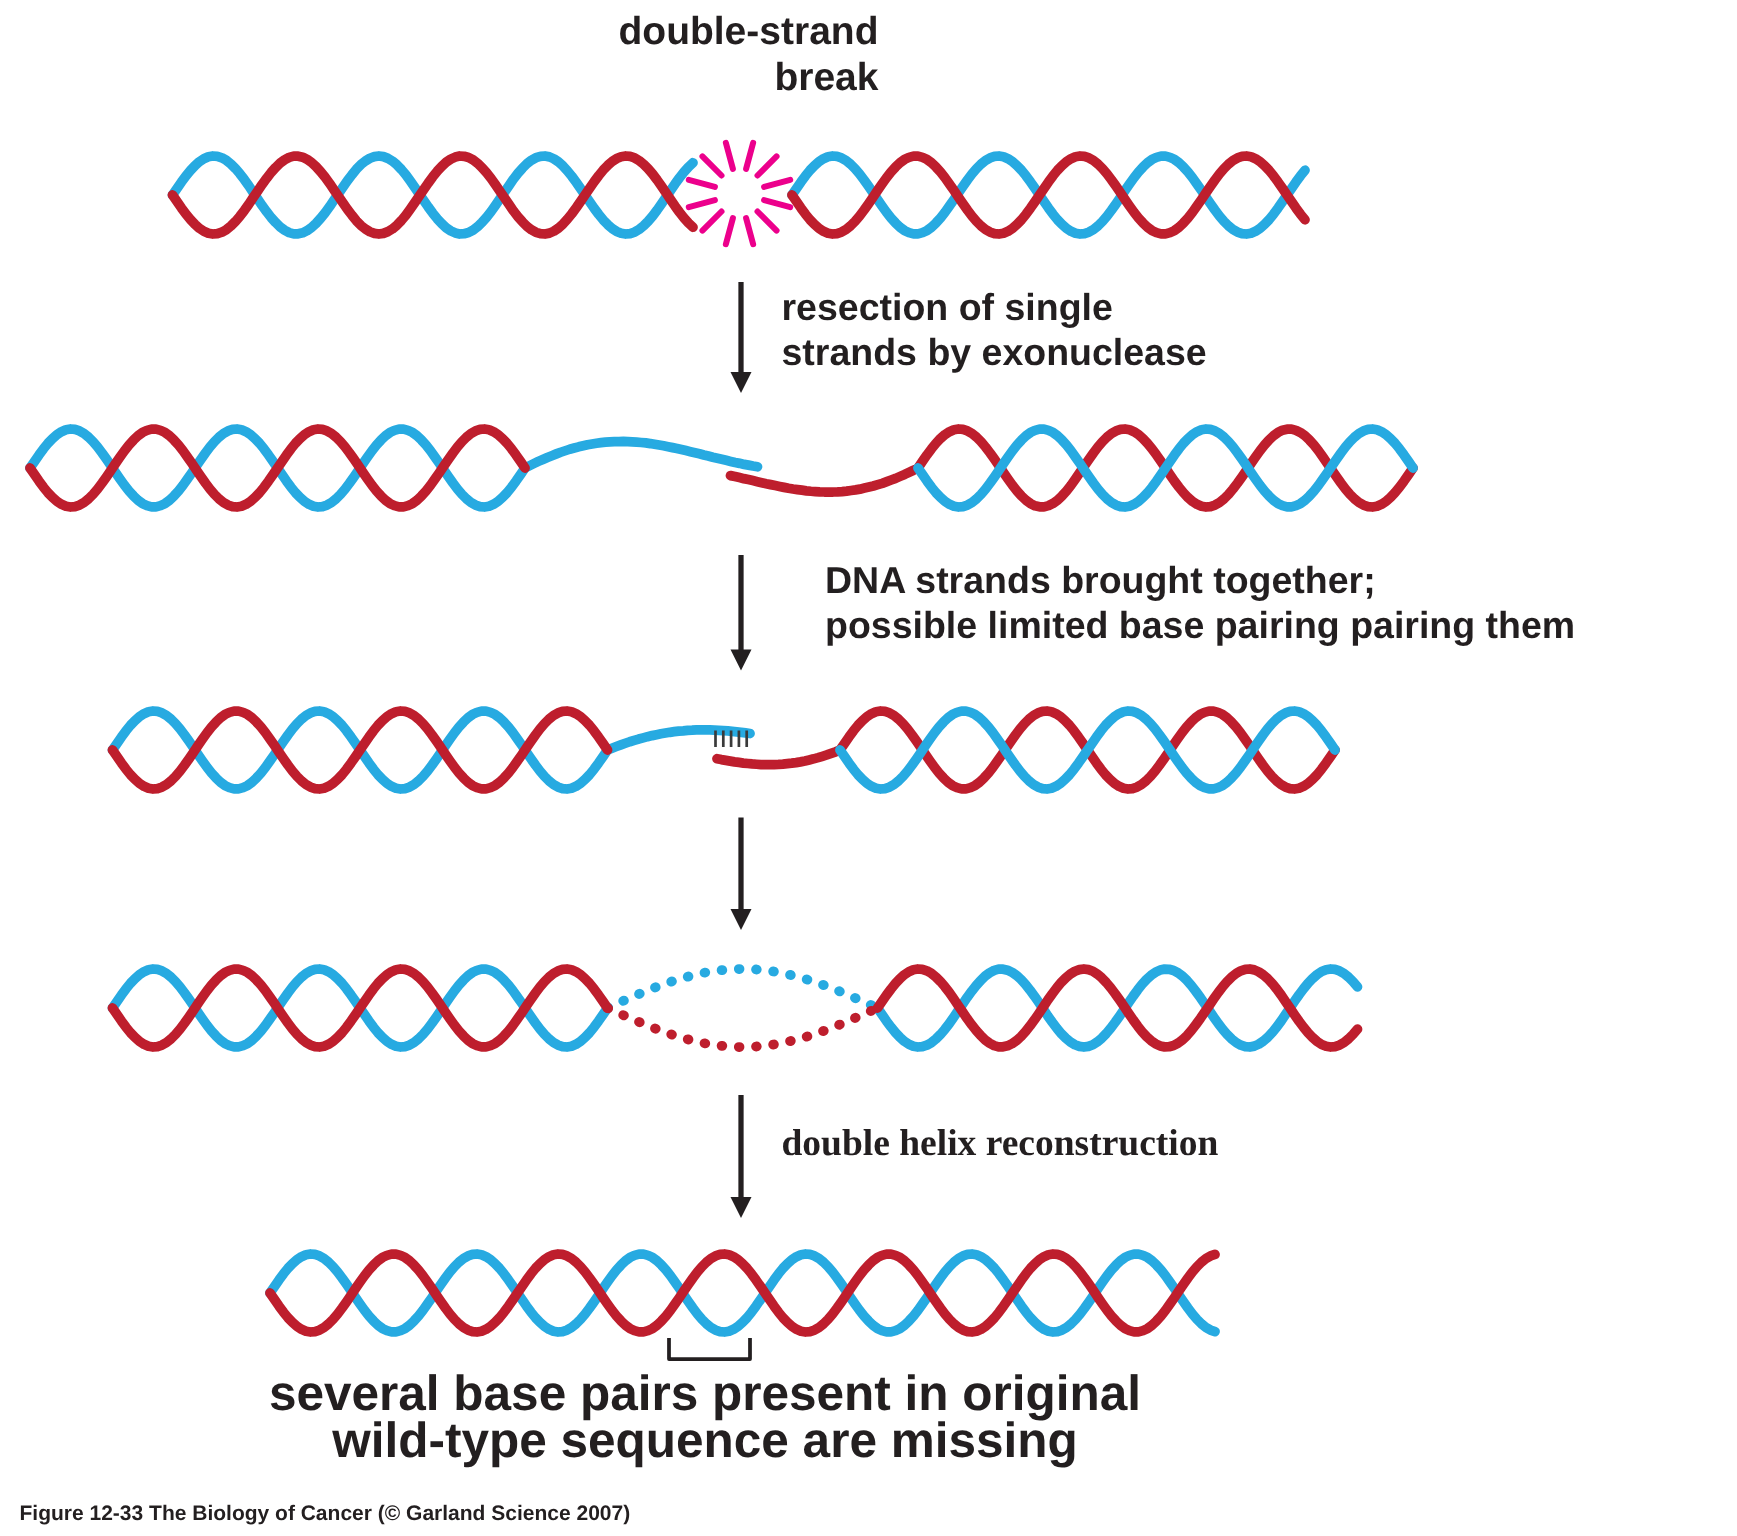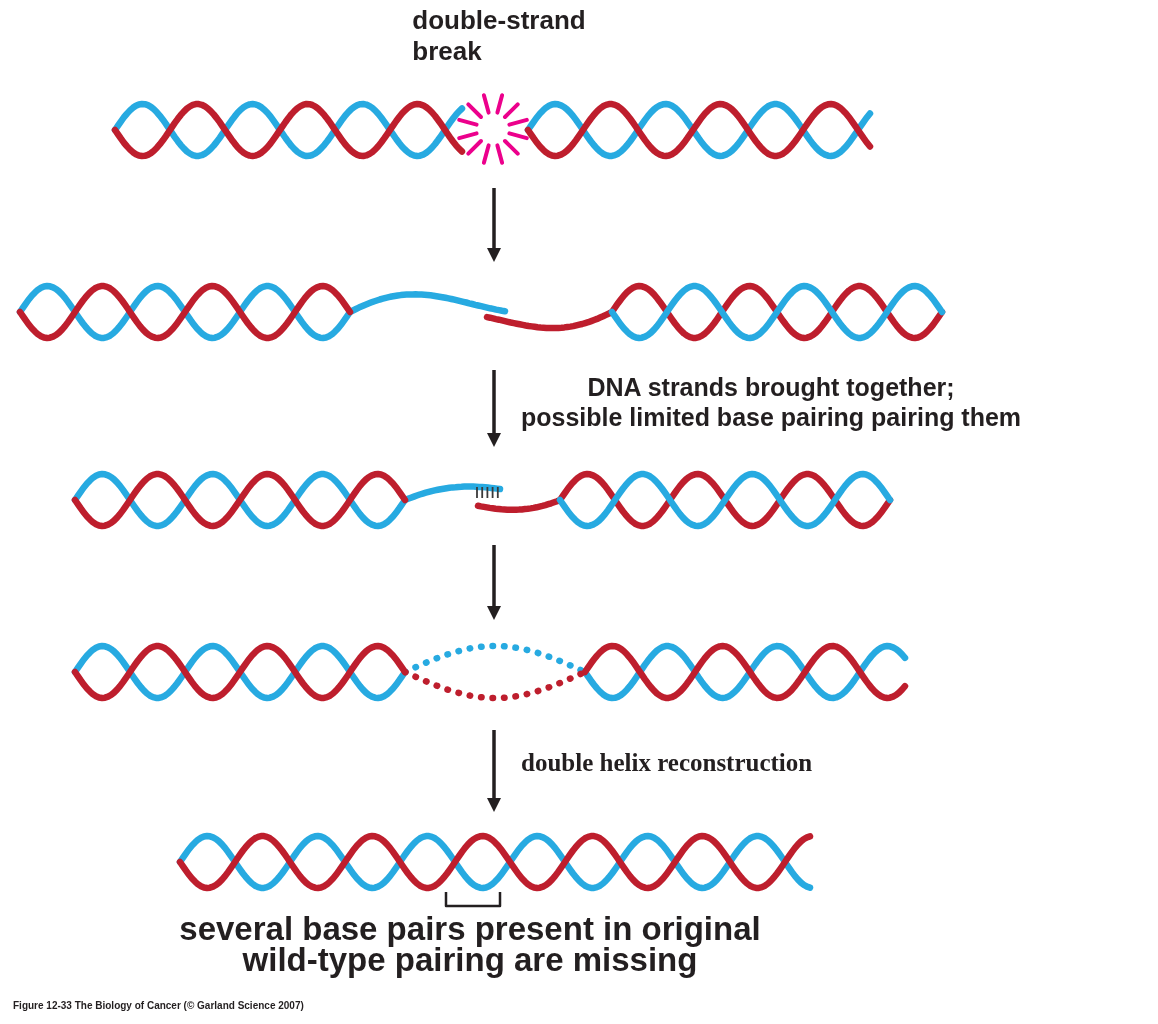--- a/index.html
+++ b/index.html
@@ -7,24 +7,24 @@
   .canvas{
     position:relative;
     width:1158px;height:1024px;
     background:#ffffff;
     font-family:"Liberation Sans",sans-serif;
     font-weight:700;
     color:#231f20;
     overflow:hidden;
   }
   #dna-art{position:absolute;left:0;top:0;}
-  .title{position:absolute;transform:translateX(-50%);text-align:left;font-size:26px;line-height:31px;}
+  .title{position:absolute;transform:translateX(-50%);text-align:right;font-size:26px;line-height:31px;}
   .step-label{position:absolute;font-size:25px;line-height:30px;white-space:nowrap;}
   .footnote{position:absolute;transform:translateX(-50%);text-align:center;font-size:33px;line-height:31px;white-space:nowrap;}
-  .caption{position:absolute;font-size:10px;white-space:nowrap;}
+  .caption{position:absolute;font-size:14px;white-space:nowrap;}
 </style>
 </head>
 <body>
 
 <div class="canvas">
 
   <svg id="dna-art" width="1158" height="1024" viewBox="0 0 1158 1024">
       <g>
         <path d="M115.0,130.0 L118.0,125.6 L121.0,121.3 L124.0,117.2 L127.0,113.6 L130.0,110.4 L132.9,107.8 L135.9,105.8 L138.9,104.5 L141.9,104.0 L144.9,104.2 L147.9,105.2 L150.9,106.9 L153.9,109.3 L156.9,112.3 L159.9,115.8 L162.9,119.7 L165.9,123.9 L168.8,128.3 L171.8,132.7 L174.8,137.1 L177.8,141.2 L180.8,145.1 L183.8,148.4 L186.8,151.3 L189.8,153.5 L192.8,155.1 L195.8,155.9 L198.8,155.9 L201.8,155.2 L204.7,153.8 L207.7,151.7 L210.7,148.9 L213.7,145.6 L216.7,141.9 L219.7,137.8 L222.7,133.4 L225.7,129.0 L228.7,124.6 L231.7,120.3 L234.7,116.4 L237.6,112.8 L240.6,109.7 L243.6,107.3 L246.6,105.5 L249.6,104.4 L252.6,104.0 L255.6,104.4 L258.6,105.6 L261.6,107.4 L264.6,109.9 L267.6,113.0 L270.6,116.6 L273.5,120.6 L276.5,124.9 L279.5,129.3 L282.5,133.7 L285.5,138.0 L288.5,142.1 L291.5,145.9 L294.5,149.1 L297.5,151.9 L300.5,153.9 L303.5,155.3 L306.4,156.0 L309.4,155.8 L312.4,155.0 L315.4,153.4 L318.4,151.1 L321.4,148.2 L324.4,144.8 L327.4,141.0 L330.4,136.8 L333.4,132.4 L336.4,128.0 L339.4,123.6 L342.3,119.4 L345.3,115.5 L348.3,112.1 L351.3,109.1 L354.3,106.8 L357.3,105.1 L360.3,104.2 L363.3,104.0 L366.3,104.6 L369.3,105.9 L372.3,107.9 L375.3,110.6 L378.2,113.8 L381.2,117.5 L384.2,121.6 L387.2,125.9 L390.2,130.3 L393.2,134.7 L396.2,139.0 L399.2,143.0 L402.2,146.7 L405.2,149.8 L408.2,152.4 L411.1,154.3 L414.1,155.5 L417.1,156.0 L420.1,155.7 L423.1,154.7 L426.1,152.9 L429.1,150.5 L432.1,147.5 L435.1,144.0 L438.1,140.0 L441.1,135.8 L444.1,131.4 L447.0,127.0 L450.0,122.6 L453.0,118.5 L456.0,114.7 L459.0,111.3 L462.0,108.5" fill="none" stroke="#27aae1" stroke-width="6.5" stroke-linecap="round" stroke-linejoin="round"></path>
         <path d="M115.0,130.0 L118.0,134.4 L121.0,138.7 L124.0,142.8 L127.0,146.4 L130.0,149.6 L132.9,152.2 L135.9,154.2 L138.9,155.5 L141.9,156.0 L144.9,155.8 L147.9,154.8 L150.9,153.1 L153.9,150.7 L156.9,147.7 L159.9,144.2 L162.9,140.3 L165.9,136.1 L168.8,131.7 L171.8,127.3 L174.8,122.9 L177.8,118.8 L180.8,114.9 L183.8,111.6 L186.8,108.7 L189.8,106.5 L192.8,104.9 L195.8,104.1 L198.8,104.1 L201.8,104.8 L204.7,106.2 L207.7,108.3 L210.7,111.1 L213.7,114.4 L216.7,118.1 L219.7,122.2 L222.7,126.6 L225.7,131.0 L228.7,135.4 L231.7,139.7 L234.7,143.6 L237.6,147.2 L240.6,150.3 L243.6,152.7 L246.6,154.5 L249.6,155.6 L252.6,156.0 L255.6,155.6 L258.6,154.4 L261.6,152.6 L264.6,150.1 L267.6,147.0 L270.6,143.4 L273.5,139.4 L276.5,135.1 L279.5,130.7 L282.5,126.3 L285.5,122.0 L288.5,117.9 L291.5,114.1 L294.5,110.9 L297.5,108.1 L300.5,106.1 L303.5,104.7 L306.4,104.0 L309.4,104.2 L312.4,105.0 L315.4,106.6 L318.4,108.9 L321.4,111.8 L324.4,115.2 L327.4,119.0 L330.4,123.2 L333.4,127.6 L336.4,132.0 L339.4,136.4 L342.3,140.6 L345.3,144.5 L348.3,147.9 L351.3,150.9 L354.3,153.2 L357.3,154.9 L360.3,155.8 L363.3,156.0 L366.3,155.4 L369.3,154.1 L372.3,152.1 L375.3,149.4 L378.2,146.2 L381.2,142.5 L384.2,138.4 L387.2,134.1 L390.2,129.7 L393.2,125.3 L396.2,121.0 L399.2,117.0 L402.2,113.3 L405.2,110.2 L408.2,107.6 L411.1,105.7 L414.1,104.5 L417.1,104.0 L420.1,104.3 L423.1,105.3 L426.1,107.1 L429.1,109.5 L432.1,112.5 L435.1,116.0 L438.1,120.0 L441.1,124.2 L444.1,128.6 L447.0,133.0 L450.0,137.4 L453.0,141.5 L456.0,145.3 L459.0,148.7 L462.0,151.5" fill="none" stroke="#be1e2d" stroke-width="6.5" stroke-linecap="round" stroke-linejoin="round"></path>
@@ -95,33 +95,37 @@
       <g>
         <path d="M446,892 L446,906 L500,906 L500,892" fill="none" stroke="#231f20" stroke-width="2.5" stroke-linecap="butt" stroke-linejoin="round"></path>
       </g>
     </svg>
 
   <div class="title" style="left:499px;top:5px;">
     <div>double-strand</div>
     <div>break</div>
   </div>
 
+  <div class="step-label" style="left:521px;top:190px;">
+    <div>resection of single</div>
+    <div>strands by exonuclease</div>
+  </div>
 
-  <div class="step-label" style="left:521px;top:372px;text-align:center;">
+  <div class="step-label" style="left:550px;top:372px;">
     <div>DNA strands brought together;</div>
     <div>possible limited base pairing pairing them</div>
   </div>
 
   <div class="step-label" style="left:521px;top:548px;">
   </div>
 
   <div class="step-label" style="left:521px;top:748px;font-family:Liberation Serif, serif;">
     <div>double helix reconstruction</div>
   </div>
 
   <div class="footnote" style="left:470px;top:913px;">
     <div>several base pairs present in original</div>
-    <div>wild-type pairing are missing</div>
+    <div>wild-type sequence are missing</div>
   </div>
 
   <div class="caption" style="left:13px;top:1000px;">Figure 12-33  The Biology of Cancer (© Garland Science 2007)</div>
 
 </div>
 
 </body></html>

